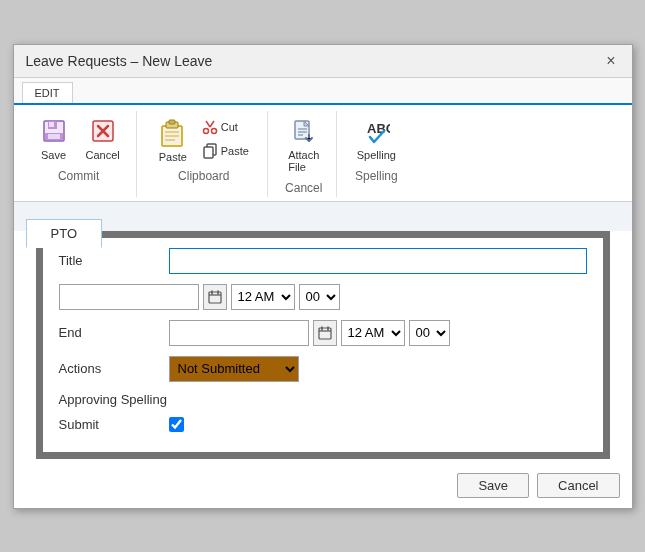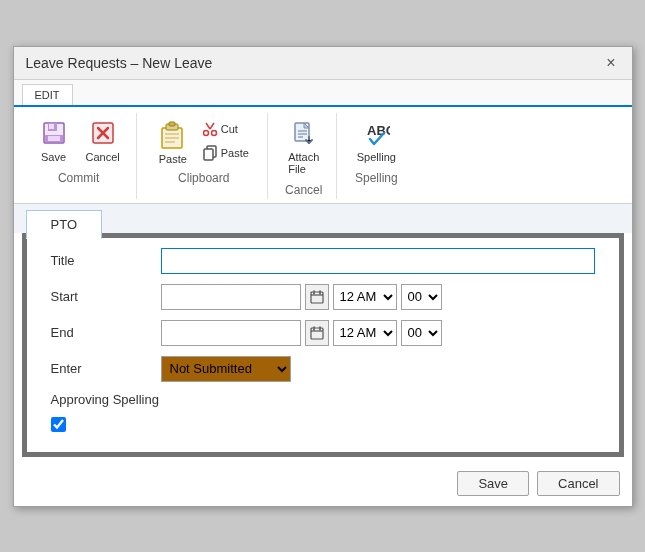--- a/index.html
+++ b/index.html
@@ -173,30 +173,30 @@
     .form-tab {
       padding: 6px 24px;
       background: #fff;
       border: 1px solid #a8c8e8;
       border-bottom: none;
       font-size: 13px;
       color: #333;
       cursor: pointer;
       margin-right: 2px;
       position: relative;
-      top: 6px;
+      top: 17px;
     }
     .form-tab.active {
       border-bottom: 1px solid #fff;
       z-index: 1;
     }
     .form-inner {
-      border: 5px solid #737373;
-      margin: 0 8px;
-      padding: 10px 24px;
+      border: 7px solid #737373;
+      margin: 0 22px;
+      padding: 10px 16px;
       background: #fff;
     }
     .form-row {
       display: flex;
       align-items: center;
       margin-bottom: 10px;
     }
     .form-label {
       width: 110px;
       min-width: 110px;
@@ -421,21 +421,20 @@
       <div class="form-tab active">PTO</div>
     </div>
     <div class="form-inner">
 
       <div class="form-row">
         <label class="form-label">Title</label>
         <input type="text" class="form-input title-input" style="">
       </div>
 
       <div class="form-row">
-        <label class="form-label">Start</label>
         <div class="date-row">
           <input type="text" class="date-input" style="">
           <button class="cal-btn">
             <svg width="14" height="14" viewBox="0 0 14 14">
               <rect x="1" y="2" width="12" height="11" rx="1" fill="none" stroke="#555" stroke-width="1.2"></rect>
               <line x1="1" y1="5" x2="13" y2="5" stroke="#555" stroke-width="1.2"></line>
               <line x1="4" y1="1" x2="4" y2="4" stroke="#555" stroke-width="1.5" stroke-linecap="round"></line>
               <line x1="10" y1="1" x2="10" y2="4" stroke="#555" stroke-width="1.5" stroke-linecap="round"></line>
             </svg>
           </button>
@@ -468,34 +467,35 @@
             <option>12 AM</option><option>1 AM</option><option>2 AM</option>
             <option>3 AM</option><option>12 PM</option>
           </select>
           <select class="time-select">
             <option>00</option><option>15</option><option>30</option><option>45</option>
           </select>
         </div>
       </div>
 
       <div class="form-row">
-        <label class="form-label">Enter</label>
+        <label class="form-label">Actions</label>
         <select class="status-select">
           <option>Not Submitted</option>
           <option>Submitted</option>
           <option>Approved</option>
           <option>Denied</option>
         </select>
       </div>
 
       <div class="form-row">
         <label class="form-label">Approving Spelling</label>
       </div>
 
       <div class="form-row">
+        <label class="form-label">Submit</label>
         <input type="checkbox" class="checkbox-input" checked="" style="">
       </div>
 
     </div>
   </div>
 
   <div class="dialog-footer">
     <button class="footer-btn">Save</button>
     <button class="footer-btn">Cancel</button>
   </div>

